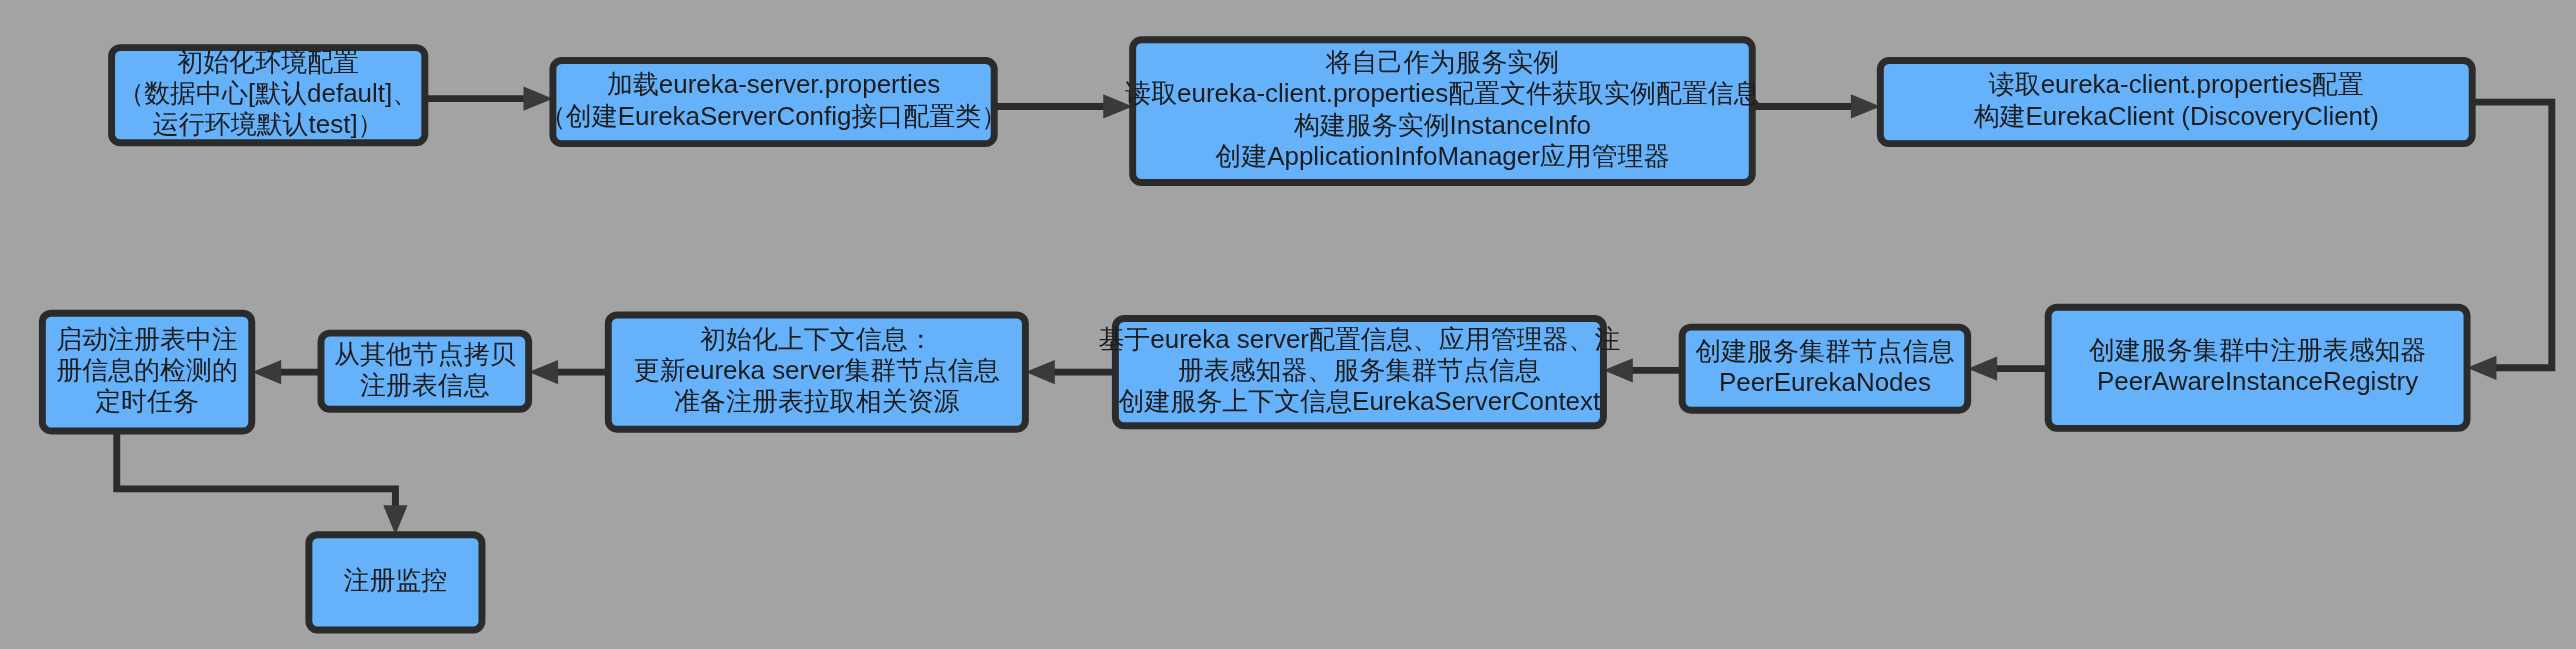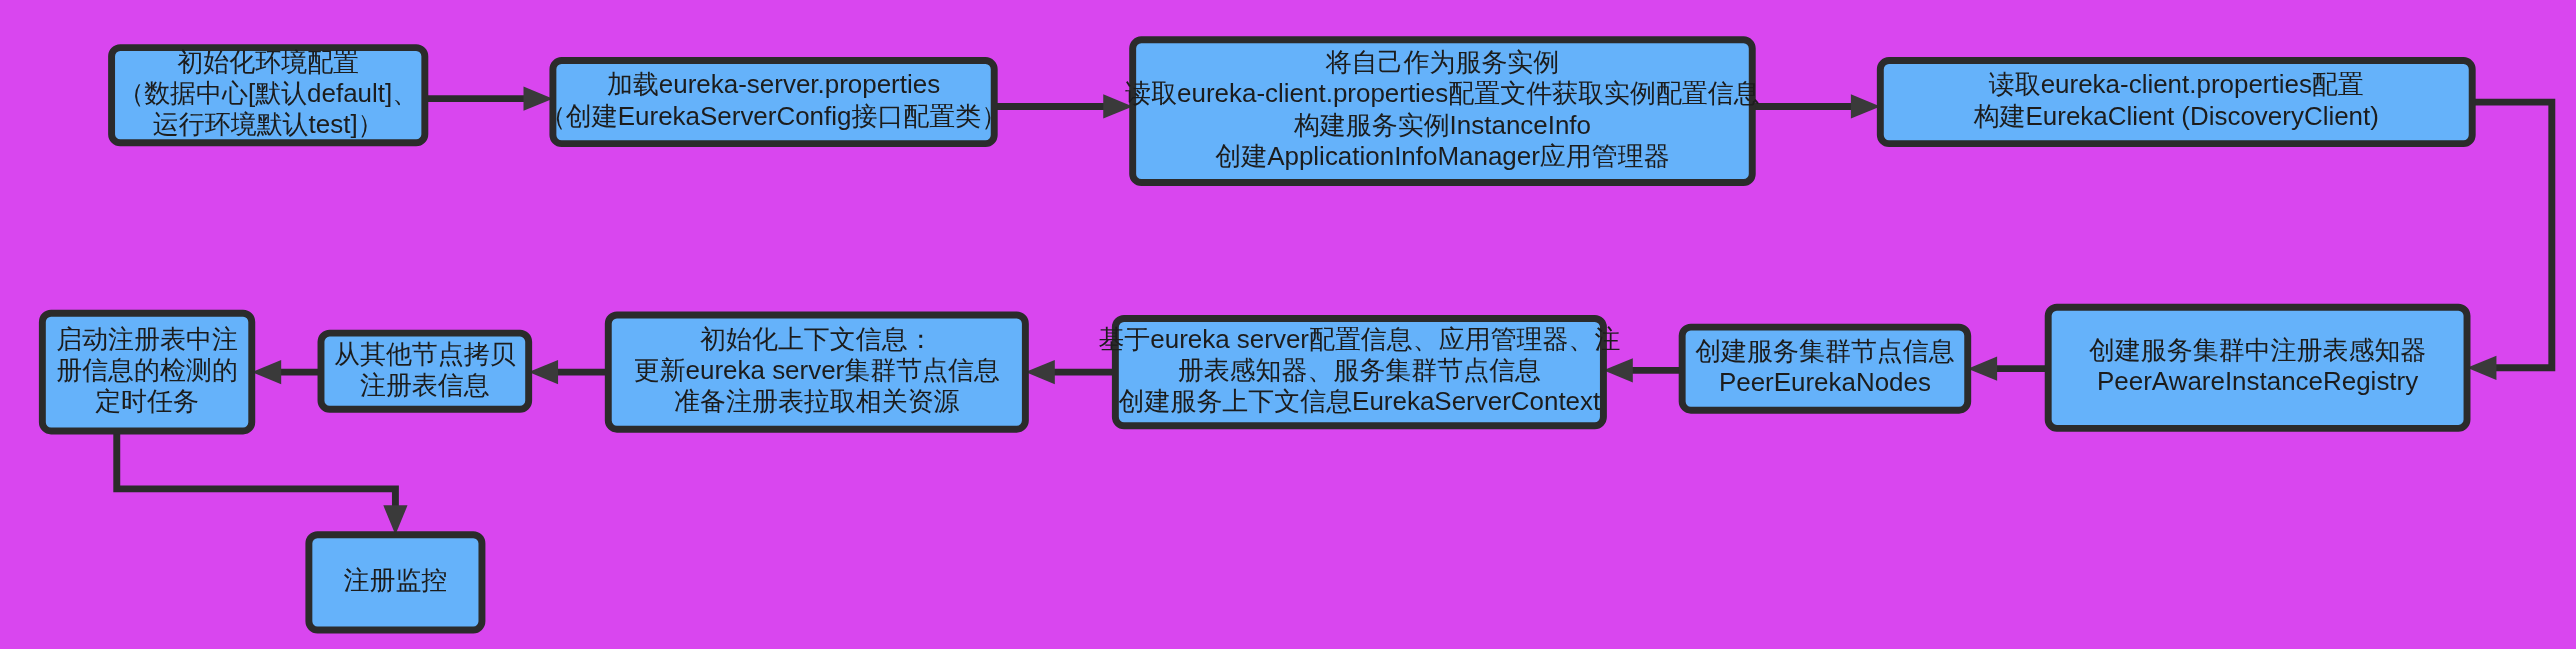--- a/index.html
+++ b/index.html
@@ -7,21 +7,21 @@
     padding: 0;
     background: #000000;
     width: 2576px;
     height: 649px;
     overflow: hidden;
   }
   #canvas {
     position: relative;
     width: 2576px;
     height: 649px;
-    background: #d946ef;
+    background: #a3a3a3;
   }
   svg#flow {
     position: absolute;
     top: 0; left: 0;
     width: 2576px;
     height: 649px;
     display: block;
   }
   .node-rect {
     fill: #65b2fa;

